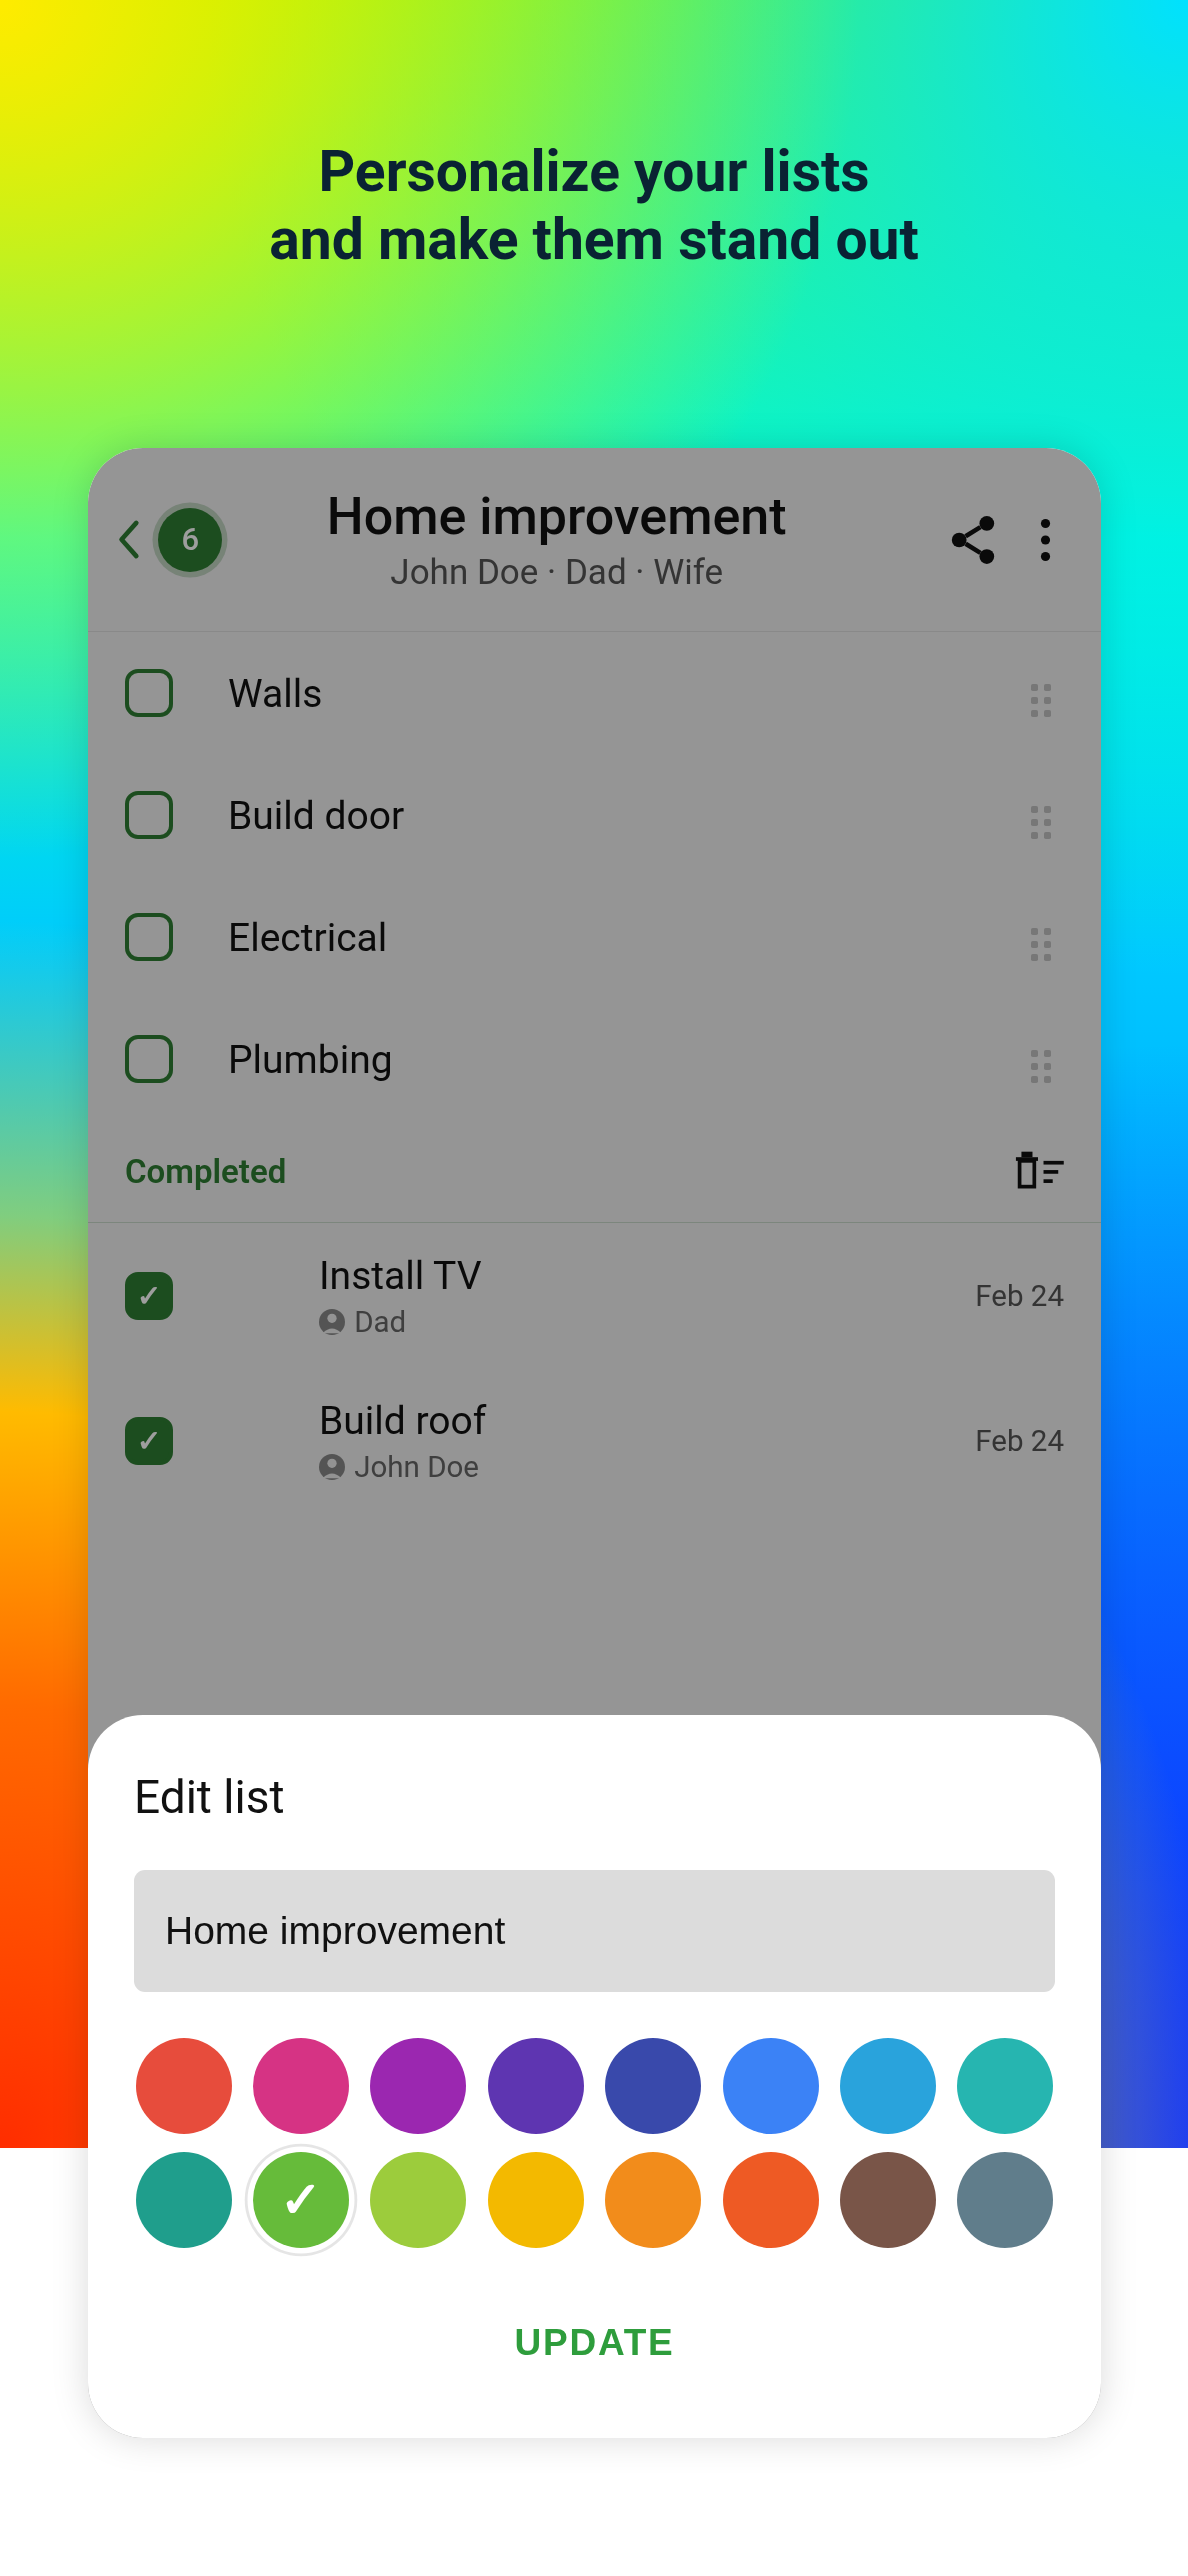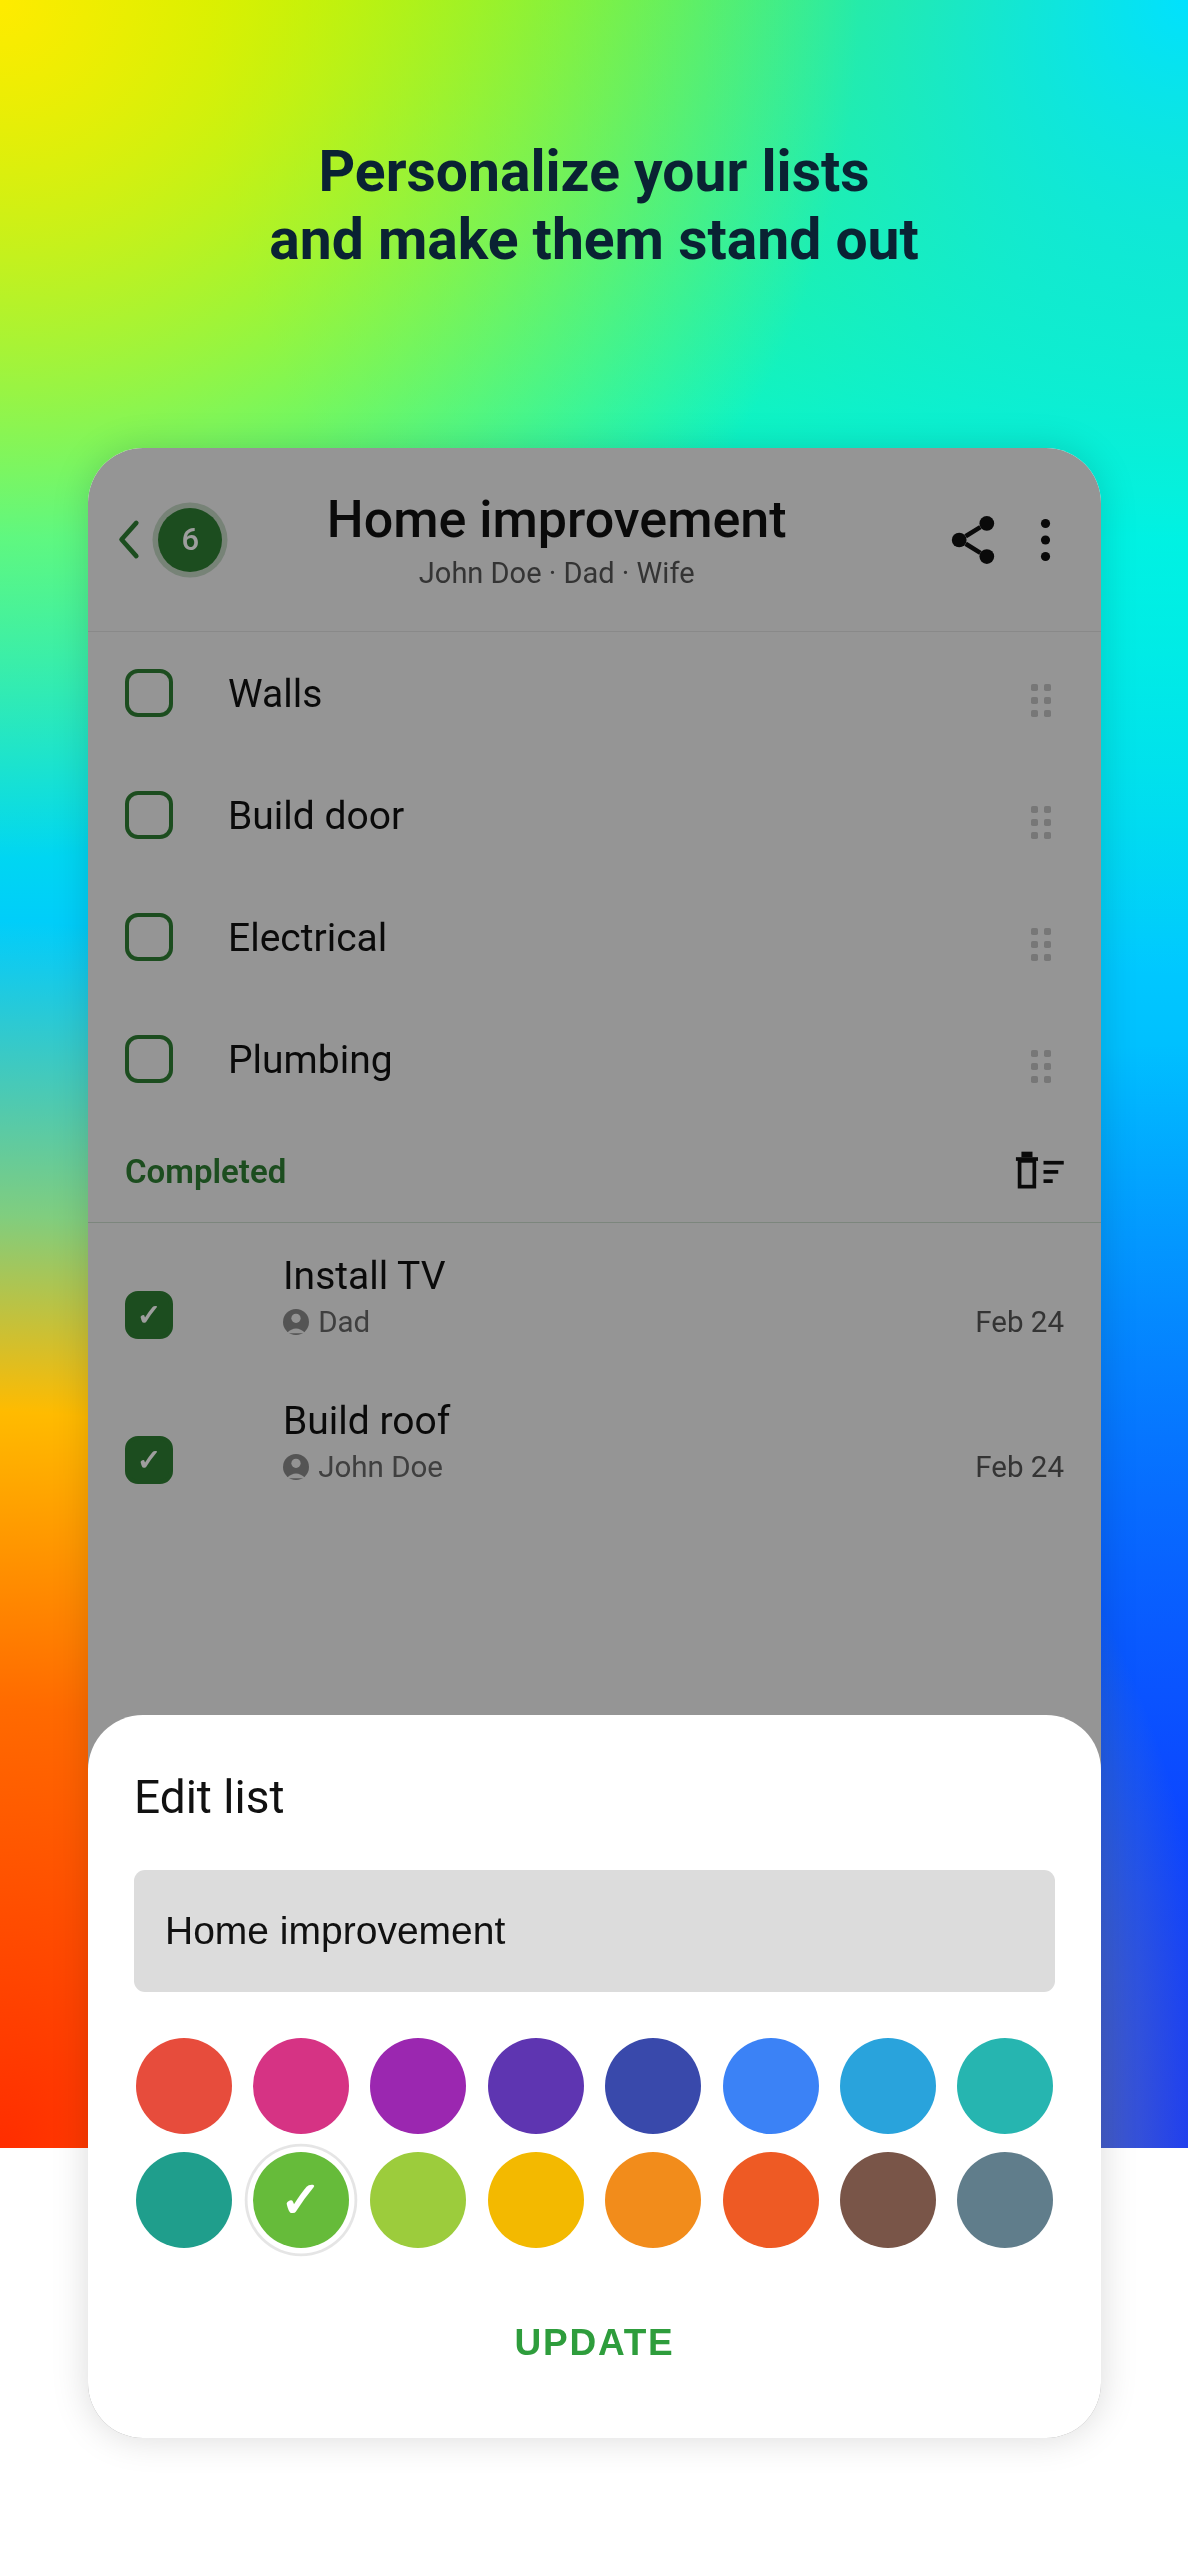--- a/index.html
+++ b/index.html
@@ -43,21 +43,21 @@
   .back-chevron { color:#2e7d32; font-size:42px; padding:0 9.2px 0 0; }
   .count-badge {
     width:64px; height:64px; border-radius:50%; background:#2e7d32;
     display:flex; align-items:center; justify-content:center;
     color:#fff; font-size:31px; font-weight:500;
     box-shadow: 0 0 0 5.5px rgba(46,125,50,0.25);
     margin-left:9.2px;
   }
   .title-block { flex:1; text-align:center; margin-left: -37px; }
   .list-title { font-size:52px; color:#111; font-weight:500; }
-  .members { font-size:29px; color:#555; margin-top:5.5px; }
+  .members { font-size:35px; color:#555; margin-top:5.5px; }
   .share-icon, .more-icon { padding:0 22px; }
   .task-list { }
   .task-row {
     display:flex; align-items:flex-end; padding: 37px 37px;
   }
   .checkbox {
     width:48px; height:48px; border:4.6px solid #2e7d32; border-radius:13px;
     margin-right: 55px; flex-shrink:0;
   }
   .checkbox.checked {
@@ -72,21 +72,21 @@
     display:grid; grid-template-columns:repeat(2,7.4px); grid-template-rows:repeat(3,7.4px);
     gap:5.5px;
   }
   .drag-handle span { background:#333; border-radius:1.8px; }
   .completed-header {
     display:flex; align-items:center; justify-content:space-between;
     padding: 28px 37px 28px 37px; border-bottom:1.8px solid rgba(46,125,50,0.2);
   }
   .completed-label { color:#2e7d32; font-size:33px; font-weight:600; }
   .completed-row {
-    display:flex; align-items:flex-end; padding: 29.5px 37px;
+    display:flex; align-items:center; padding: 29.5px 37px; gap: 36px;
   }
   .completed-body { flex:1; margin-left:55px; }
   .completed-title { font-size:39px; color:#111; }
   .completed-assignee { font-size:29.5px; color:#666; margin-top:6px; display:flex; align-items:center; gap:9.2px; }
   .completed-date { font-size:29.5px; color:#555; }
   .sheet {
     position:absolute; left:0; right:0; bottom:0; z-index:10;
     background:#fff; border-radius:55px 55px 0 0;
     padding: 55px 46px 74px 46px;
   }

